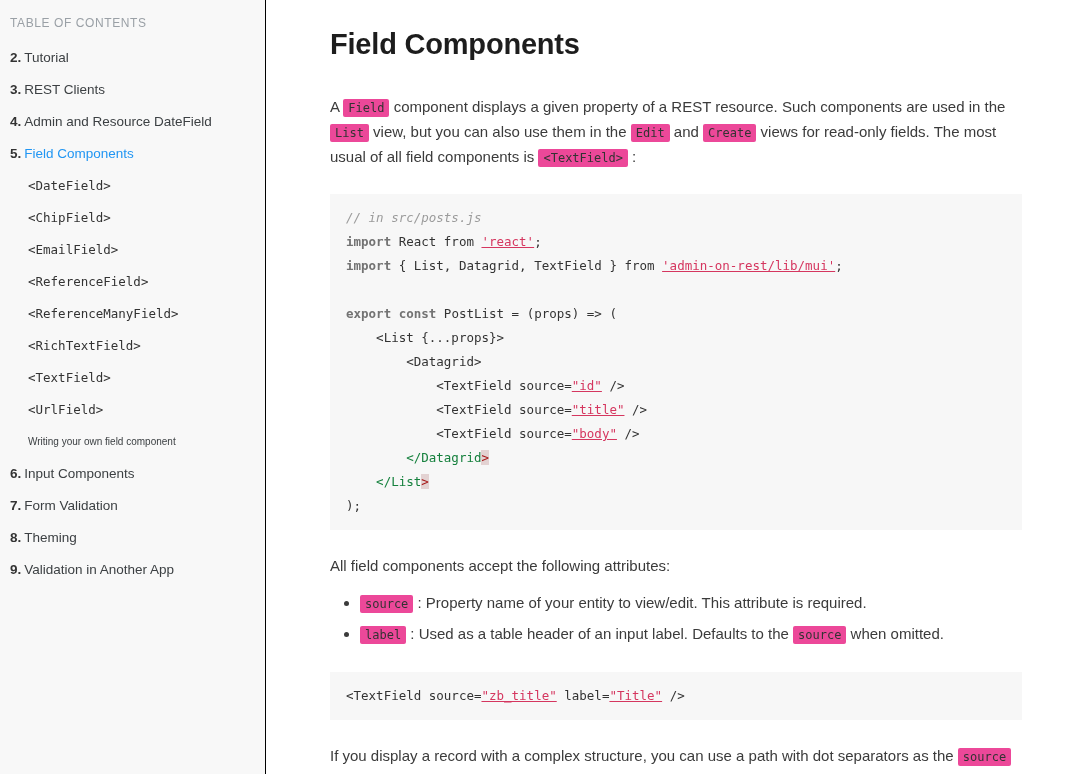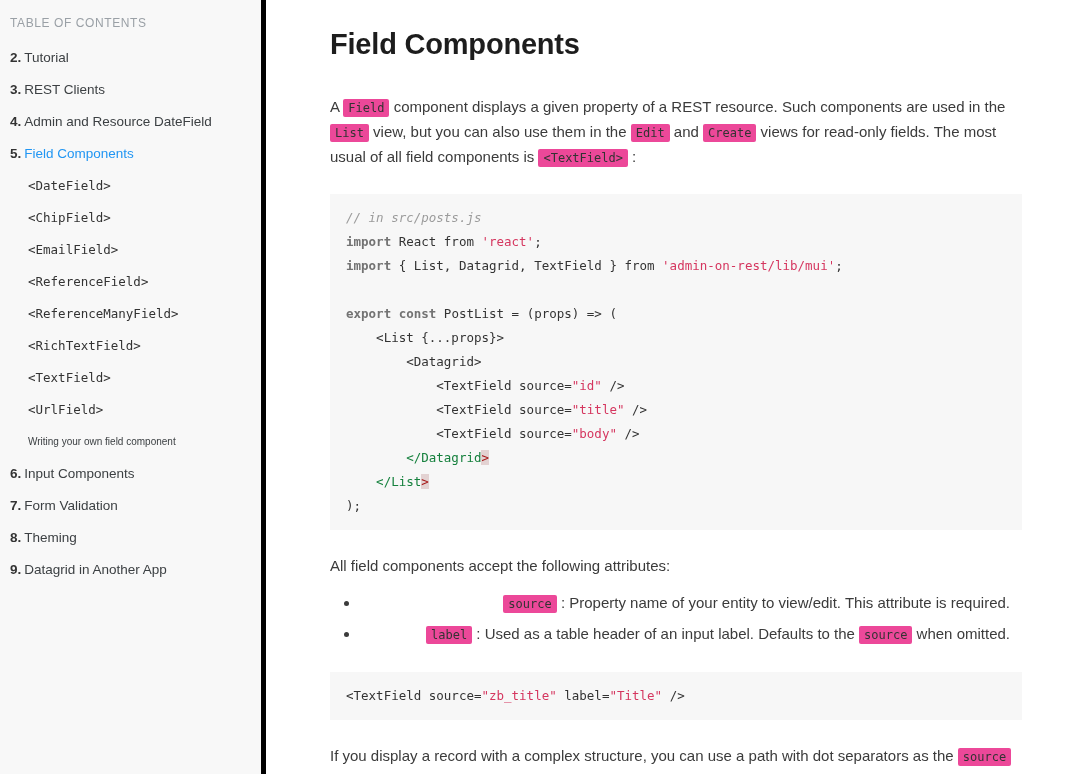--- a/index.html
+++ b/index.html
@@ -9,21 +9,21 @@
     display: flex;
     background: #ffffff;
     font-family: "Liberation Sans", sans-serif;
     color: #3b3b3b;
   }
 
   
   .sidebar {
     width: 266px; flex-shrink: 0;
     background: #f8f8f8;
-    border-right: 5px solid #000000;
+    border-right: 1px solid #000000;
     padding: 16px 10px 0 10px;
   }
   .toc-header {
     color: #9aa0a6;
     font-size: 12px;
     letter-spacing: 0.6px;
     margin-bottom: 18px;
   }
   .toc-item {
     font-size: 13.5px;
@@ -87,29 +87,28 @@
     font-size: 12.5px;
     line-height: 24px;
     color: #333;
     white-space: pre;
     overflow: hidden;
   }
   .code-line { min-height: 24px; }
   .tok-p { color: #333; }
   .tok-k { color: #737373; font-weight: bold; }
   .tok-c { color: #9b9b9b; font-style: italic; }
-  .tok-s { color: #d5365f; }
+  .tok-s { color: #d5365f; text-decoration: underline; }
   .tok-g { color: #15803d; }
   .tok-e { color: #a61717; background: #e3d2d2; }
 
   ul.bullets {
     margin: 0 0 24px 0;
     padding-left: 30px;
     width: 680px;
-    text-align: right;
   }
   ul.bullets li {
     font-size: 15px;
     line-height: 25px;
     margin-bottom: 4px;
     color: #3b3b3b;
   }
   .attributes-intro { margin-bottom: 12px; }
   .para-complex { margin: 0 0 24px 0; }
 </style>
@@ -128,21 +127,21 @@
       <div class="toc-sub mono">&lt;EmailField&gt;</div>
       <div class="toc-sub mono">&lt;ReferenceField&gt;</div>
       <div class="toc-sub mono">&lt;ReferenceManyField&gt;</div>
       <div class="toc-sub mono">&lt;RichTextField&gt;</div>
       <div class="toc-sub mono">&lt;TextField&gt;</div>
       <div class="toc-sub mono">&lt;UrlField&gt;</div>
       <div class="toc-sub">Writing your own field component</div>
       <div class="toc-item"><span class="toc-num">6.</span><span class="toc-label">Input Components</span></div>
       <div class="toc-item"><span class="toc-num">7.</span><span class="toc-label">Form Validation</span></div>
       <div class="toc-item"><span class="toc-num">8.</span><span class="toc-label">Theming</span></div>
-      <div class="toc-item"><span class="toc-num">9.</span><span class="toc-label">Datagrid in Another App</span></div>
+      <div class="toc-item"><span class="toc-num">9.</span><span class="toc-label">Validation in Another App</span></div>
     </nav>
 </aside>
 
 <main class="main">
   <h1 class="page-title">Field Components</h1>
 
   <p class="body-text">A <code class="inline-code">Field</code> component displays a given property of a REST resource. Such components are used in the <code class="inline-code">List</code> view, but you can also use them in the <code class="inline-code">Edit</code> and <code class="inline-code">Create</code> views for read-only fields. The most usual of all field components is <code class="inline-code">&lt;TextField&gt;</code> :</p>
 
   <div class="code-block"><div class="code-line"><span class="tok-c">// in src/posts.js</span></div><div class="code-line"><span class="tok-k">import</span><span class="tok-p"> React from </span><span class="tok-s">'react'</span><span class="tok-p">;</span></div><div class="code-line"><span class="tok-k">import</span><span class="tok-p"> { List, Datagrid, TextField } from </span><span class="tok-s">'admin-on-rest/lib/mui'</span><span class="tok-p">;</span></div><div class="code-line">&nbsp;</div><div class="code-line"><span class="tok-k">export</span><span class="tok-p"> </span><span class="tok-k">const</span><span class="tok-p"> PostList = (props) =&gt; (</span></div><div class="code-line"><span class="tok-p">    &lt;List {...props}&gt;</span></div><div class="code-line"><span class="tok-p">        &lt;Datagrid&gt;</span></div><div class="code-line"><span class="tok-p">            &lt;TextField source=</span><span class="tok-s">"id"</span><span class="tok-p"> /&gt;</span></div><div class="code-line"><span class="tok-p">            &lt;TextField source=</span><span class="tok-s">"title"</span><span class="tok-p"> /&gt;</span></div><div class="code-line"><span class="tok-p">            &lt;TextField source=</span><span class="tok-s">"body"</span><span class="tok-p"> /&gt;</span></div><div class="code-line"><span class="tok-p">        </span><span class="tok-g">&lt;/Datagrid</span><span class="tok-e">&gt;</span></div><div class="code-line"><span class="tok-p">    </span><span class="tok-g">&lt;/List</span><span class="tok-e">&gt;</span></div><div class="code-line"><span class="tok-p">);</span></div></div>
 

